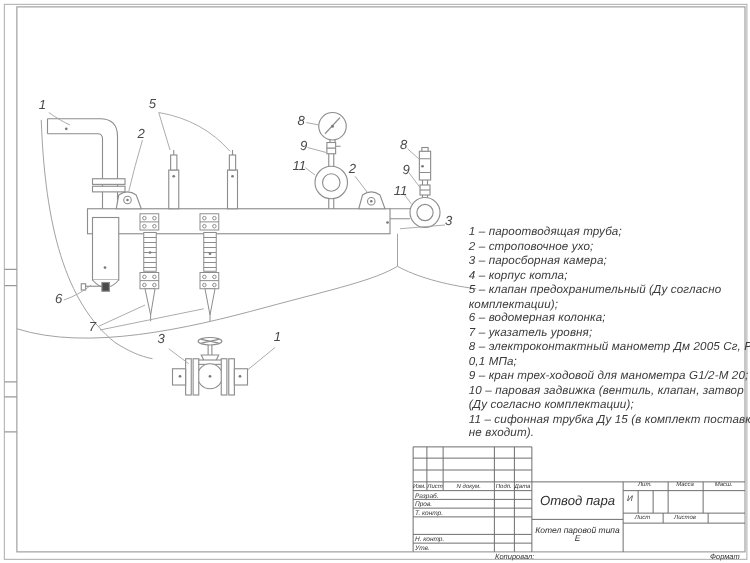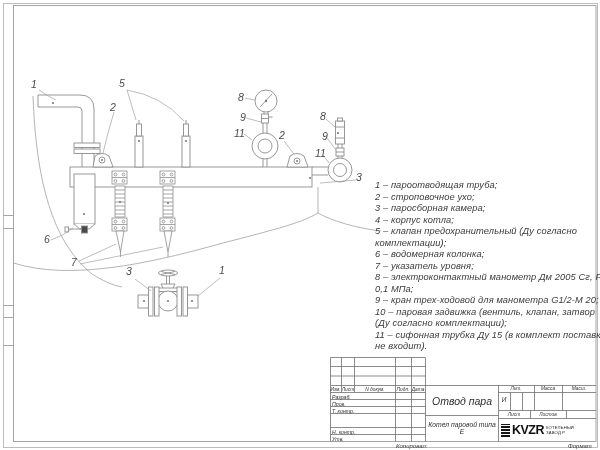--- a/index.html
+++ b/index.html
@@ -274,25 +274,17 @@
   <div class="tb-title">Отвод пара</div>
   <div class="tb-doc">Котел паровой типа Е</div>
 
   <div class="txt tb tb-hdr" style="left:498px;top:386px;width:36px;">Лит.</div>
   <div class="txt tb tb-hdr" style="left:534px;top:386px;width:28px;">Масса</div>
   <div class="txt tb tb-hdr" style="left:562px;top:386px;width:34px;">Масш.</div>
   <div class="txt tb" style="left:498px;top:396px;width:12px;font-size:6.5px;text-align:center;">И</div>
   <div class="txt tb tb-hdr" style="left:498px;top:411.5px;width:32px;">Лист</div>
   <div class="txt tb tb-hdr" style="left:530px;top:411.5px;width:36px;">Листов</div>
 
-  <div id="logo">
-    <span id="logo-mark"></span>
-    <span id="logo-name">KVZR</span>
-    <span id="logo-sub">
-      <span>КОТЕЛЬНЫЙ</span><br>
-      <span>ЗАВОД Р</span>
-    </span>
-  </div>
 
   <div class="txt foot" style="left:396px;top:442.5px;">Копировал:</div>
   <div class="txt foot" style="left:568px;top:442.5px;">Формат</div>
 
 </div>
 
 </body></html>

